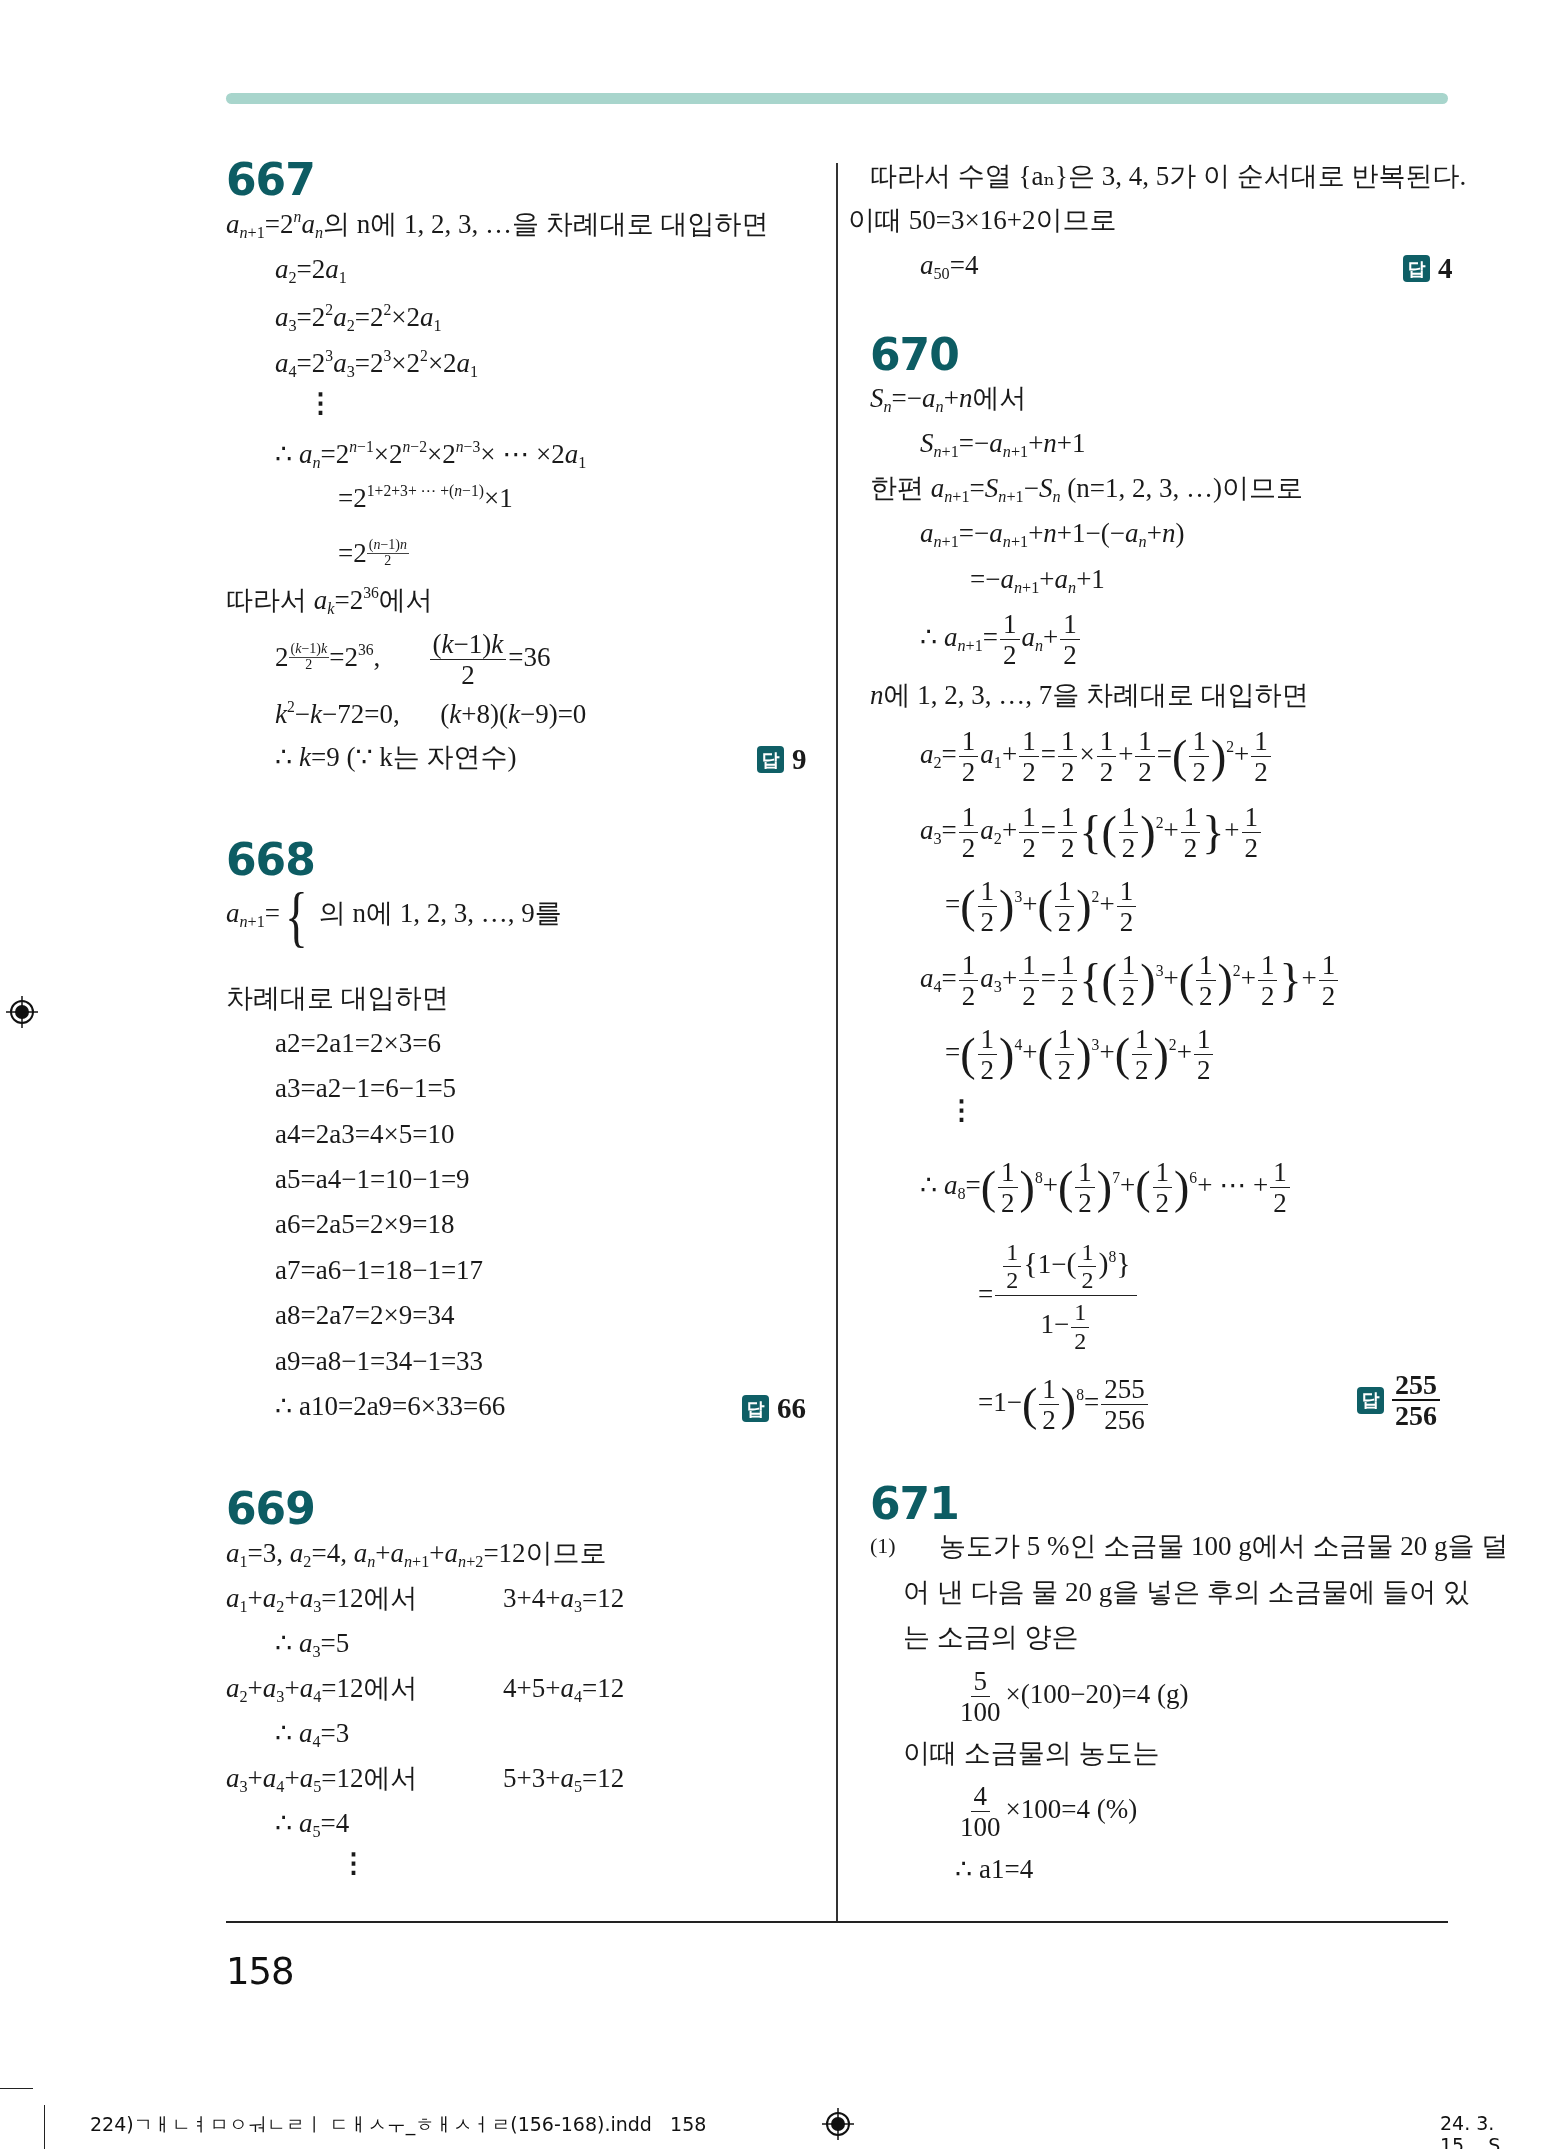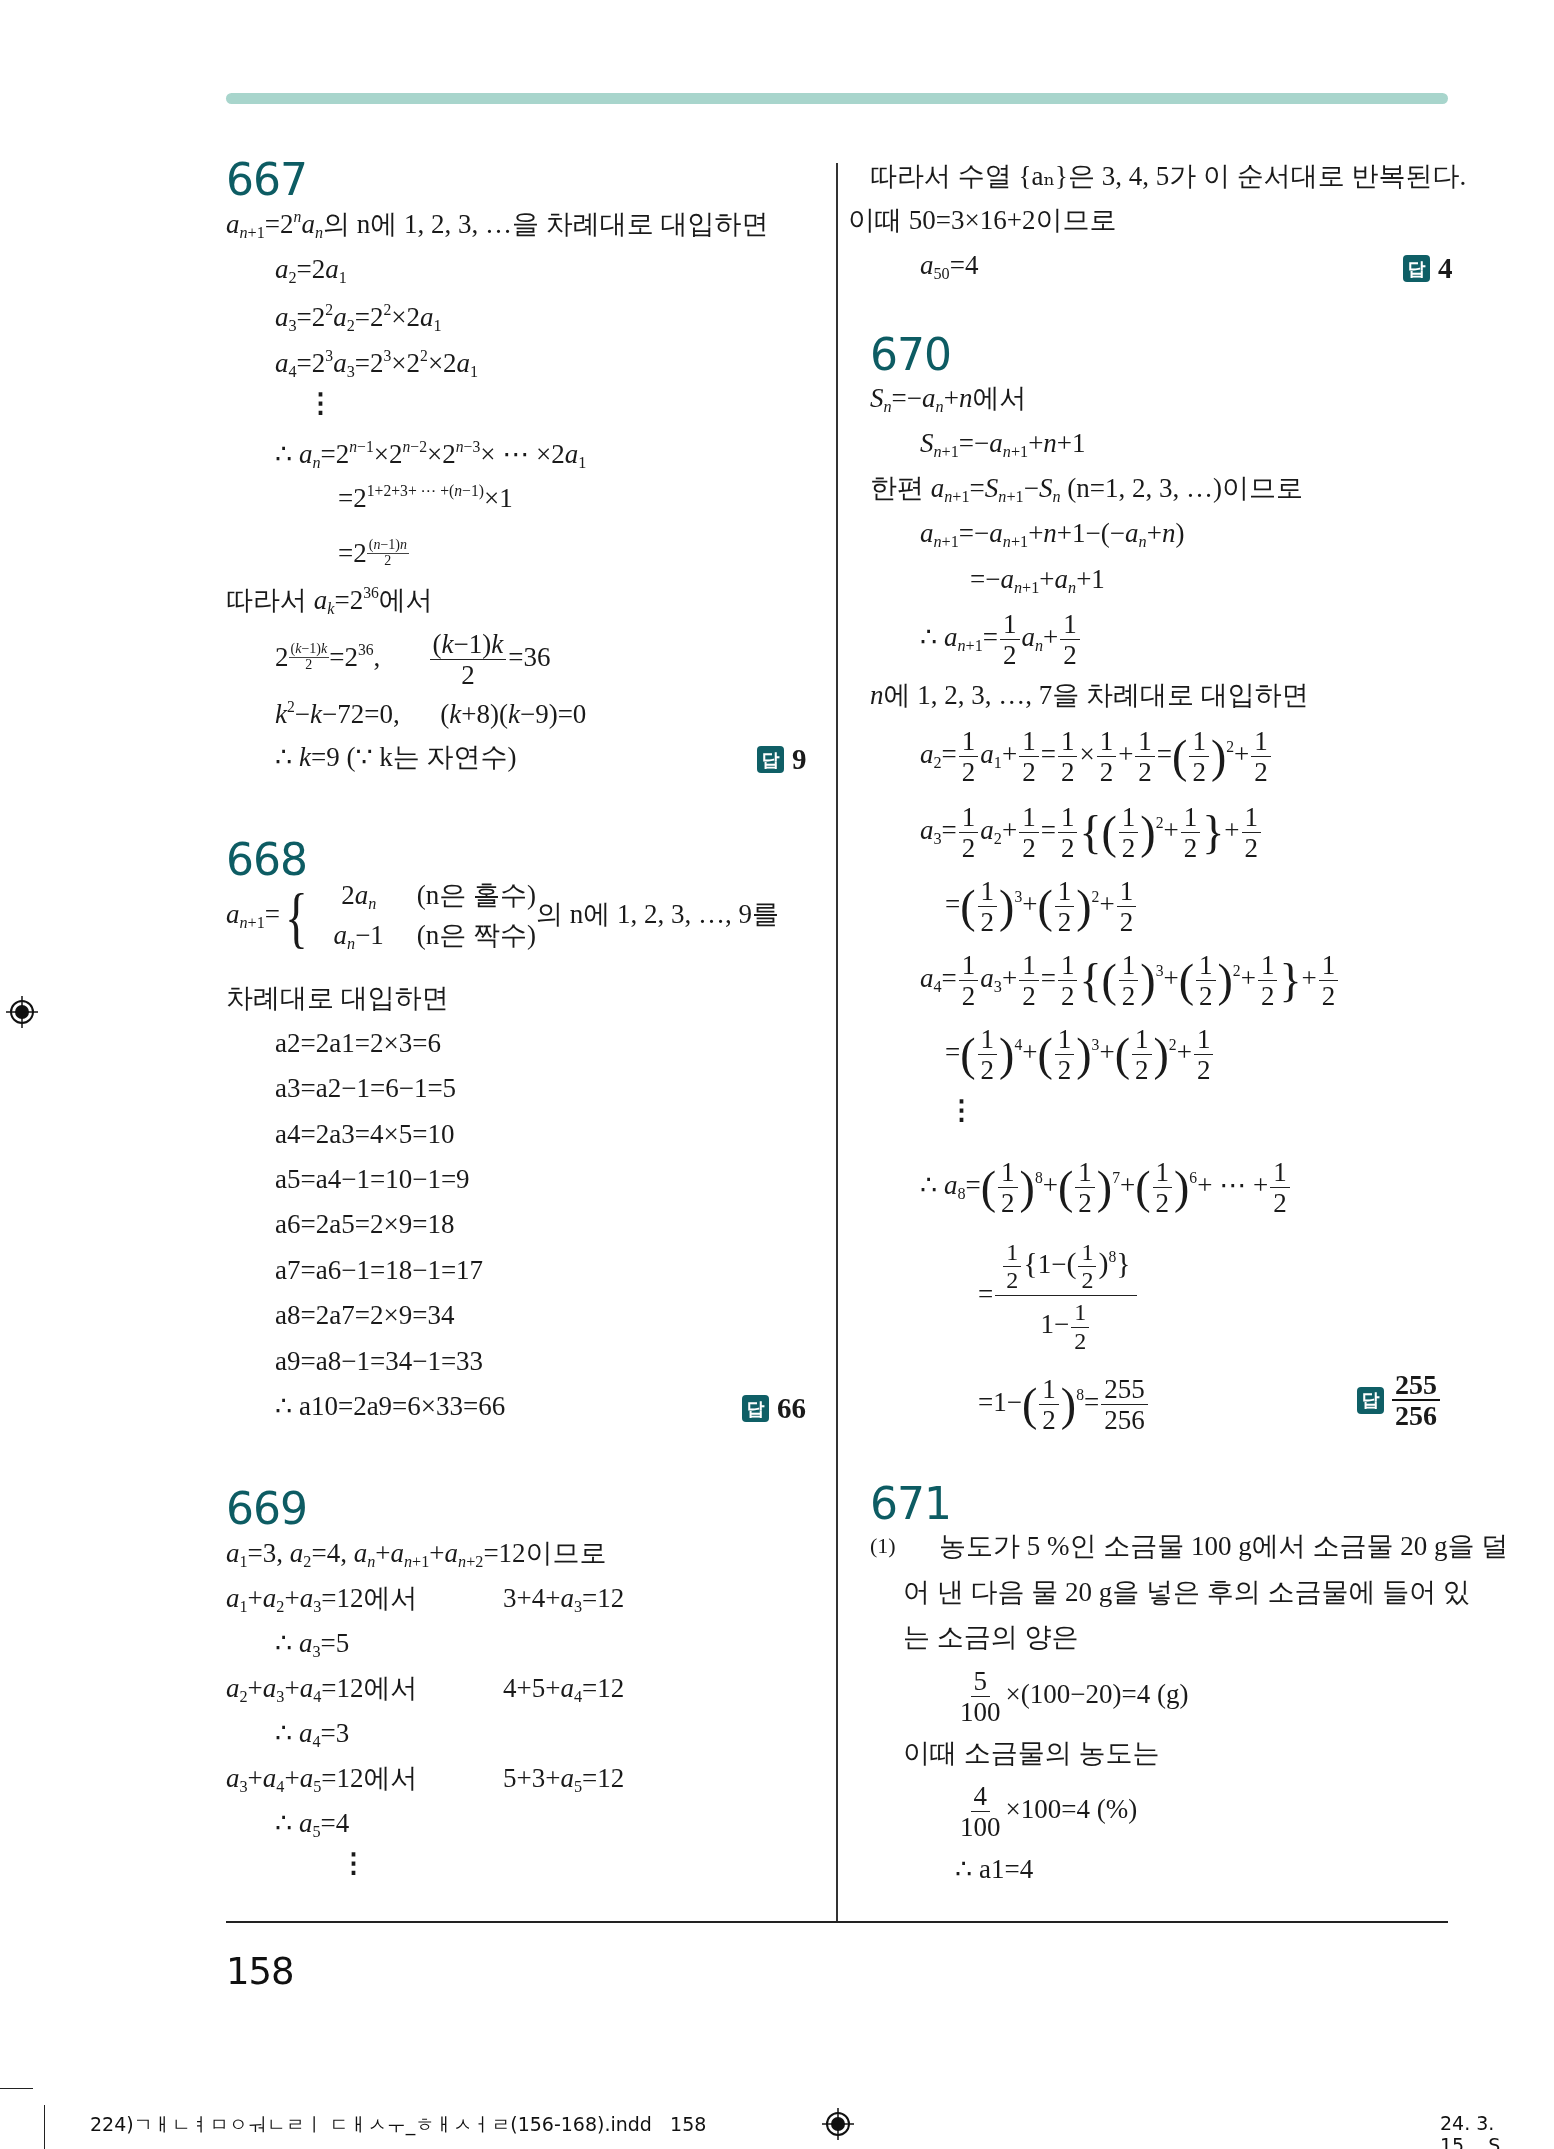--- a/index.html
+++ b/index.html
@@ -3,21 +3,21 @@
 <meta charset="utf-8">
 <style>
   html, body { margin:0; padding:0; background:#ffffff; }
   body { width:1554px; height:2149px; position:relative; overflow:hidden;
          font-family:"Liberation Serif", "DejaVu Serif", serif; color:#1a1a1a; }
   .topbar { position:absolute; left:226px; top:93px; width:1222px; height:11px;
             background:#a8d5cc; border-radius:6px; }
   .divider { position:absolute; left:836px; top:163px; width:2px; height:1760px; background:#333; }
   .bottom-rule { position:absolute; left:226px; top:1921px; width:1222px; height:2px; background:#222; }
   .heading { position:absolute; font-family:"DejaVu Sans", "Liberation Sans", sans-serif;
-             font-weight:normal; font-size:44px; color:#0d5c63; letter-spacing:-1px; line-height:1; }
+             font-weight:bold; font-size:44px; color:#0d5c63; letter-spacing:-1px; line-height:1; }
   .line { position:absolute; font-size:27px; line-height:1; white-space:nowrap; }
   .line i, .m { font-style:italic; }
   sub { font-size:60%; vertical-align:-0.3em; font-style:normal; }
   sup { font-size:58%; vertical-align:0.7em; }
   .frac { display:inline-flex; flex-direction:column; align-items:center; vertical-align:middle;
           margin:0 2px; line-height:1.05; }
   .frac .num { border-bottom:1.5px solid #222; padding:0 3px 1px; }
   .frac .den { padding:1px 3px 0; }
   .sfrac { display:inline-flex; flex-direction:column; align-items:center; vertical-align:0.9em;
            font-size:14px; line-height:1.05; }
@@ -91,30 +91,20 @@
     <span class="ans-badge">답</span>
     <span class="ans-value">9</span>
   </div>
 </section>
 
 <section>
   <div class="heading" style="left:226px;top:838px;">668</div>
   <div class="line" style="left:226px;top:882px;">
     <i>a</i><sub><i>n</i>+1</sub>=<span class="cases">
       <span class="cbrace">{</span>
-      <span class="rows">
-        <span class="row">
-            <span class="l">2<i>a</i><sub><i>n</i></sub></span>
-            <span>(n은 홀수)</span>
-          </span>
-        <span class="row">
-            <span class="l"><i>a</i><sub><i>n</i></sub>−1</span>
-            <span>(n은 짝수)</span>
-          </span>
-      </span>
     </span><span>의 n에 1, 2, 3, …, 9를</span>
   </div>
   <div class="line" style="left:226px;top:985px;">차례대로 대입하면</div>
   <div class="line" style="left:275px;top:1030px;">a2=2a1=2×3=6</div>
   <div class="line" style="left:275px;top:1075px;">a3=a2−1=6−1=5</div>
   <div class="line" style="left:275px;top:1121px;">a4=2a3=4×5=10</div>
   <div class="line" style="left:275px;top:1166px;">a5=a4−1=10−1=9</div>
   <div class="line" style="left:275px;top:1211px;">a6=2a5=2×9=18</div>
   <div class="line" style="left:275px;top:1257px;">a7=a6−1=18−1=17</div>
   <div class="line" style="left:275px;top:1302px;">a8=2a7=2×9=34</div>

